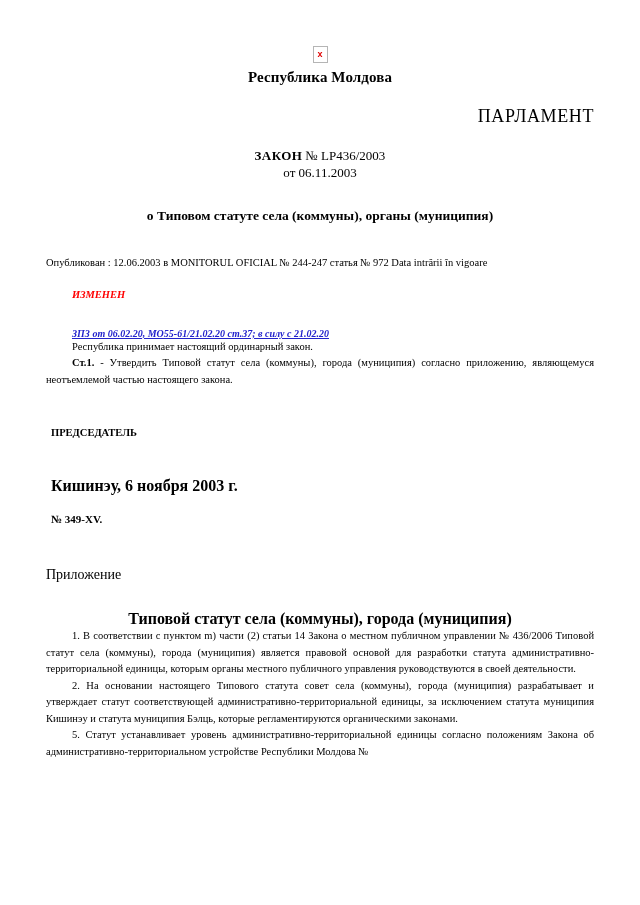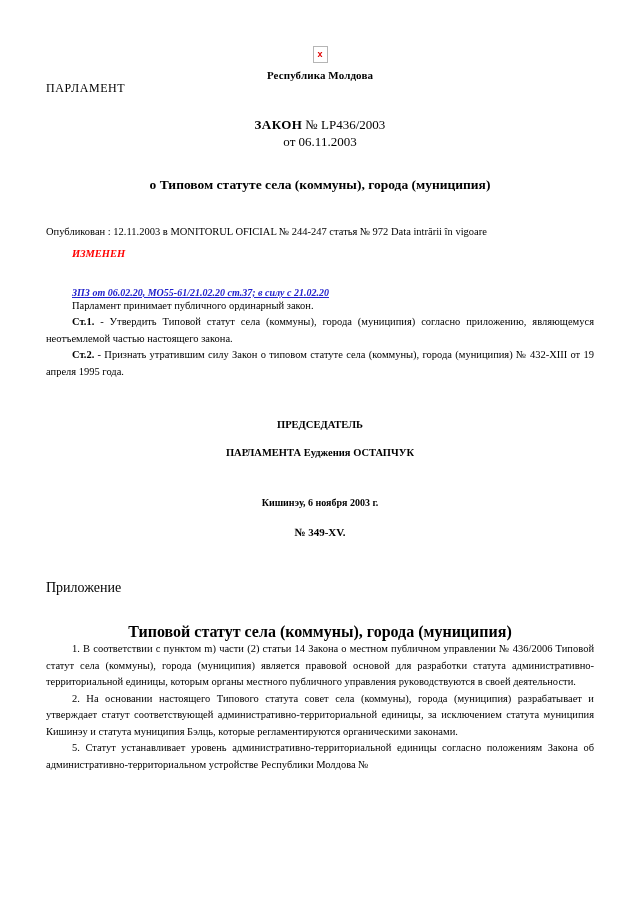--- a/index.html
+++ b/index.html
@@ -57,27 +57,28 @@
     font-family: "Liberation Sans", sans-serif;
     font-size: 9px;
     font-weight: bold;
     line-height: 1;
   }
 
   
   .republic {
     text-align: center;
     font-weight: bold;
-    font-size: 11px;
+    font-size: 15px;
     letter-spacing: 0.1px;
     margin-top: 6px;
   }
   .parliament {
-    text-align: left;
-    font-size: 12px;
+    text-align: right;
+    font-size: 18px;
+    margin-top: 20px;
     letter-spacing: 0.6px;
   }
   .law-line {
     text-align: center;
     font-size: 13px;
     margin-top: 21px;
   }
   .law-line .law-word {
     font-weight: bold;
     letter-spacing: 0.4px;
@@ -101,21 +102,21 @@
     text-align: left;
     white-space: nowrap;
   }
 
   
   .amended {
     color: #ff0000;
     font-weight: bold;
     font-style: italic;
     font-size: 10.5px;
-    margin-top: 11px;
+    margin-top: 21px;
     margin-left: 26px;
   }
   .amend-link {
     display: block;
     margin-top: 28px;
     margin-left: 26px;
     font-size: 10px;
     font-weight: bold;
     font-style: italic;
     color: #2222cc;
@@ -132,26 +133,25 @@
     margin: 0;
   }
   .gap-lg { margin-top: 30px; }
   .gap-md { margin-top: 17px; }
   .art-label { font-weight: bold; }
 
   
   .sig {
     font-size: 10.5px;
     font-weight: bold;
-    margin: 12px;
-    text-align: center;
+    margin: 5px;
   }
   .sig-1 { margin-top: 39px; }
   .sig-2 { margin-top: 17px; }
-  .sig-city { margin-top: 39px; font-size: 10px; }
+  .sig-city { margin-top: 39px; font-size: 16px; }
   .sig-num { margin-top: 18px; font-size: 11px; }
 
   
   .annex-label {
     text-align: left;
     font-size: 14px;
     margin-top: 42px;
   }
   .annex-title {
     text-align: center;
@@ -175,40 +175,36 @@
     <div class="republic">Республика Молдова</div>
 
     <div class="parliament">ПАРЛАМЕНТ</div>
 
     <div class="law-line">
       <span class="law-word">ЗАКОН</span>
       <span>№ LP436/2003</span>
     </div>
     <div class="law-date">от 06.11.2003</div>
 
-    <div class="doc-title">о Типовом статуте села (коммуны), города (муниципия)</div>
-
-    <div class="published">Опубликован : 12.11.2003 в MONITORUL OFICIAL № 244-247 статья № 972 Data intrării în vigoare</div>
+    <div class="doc-title">о Типовом статуте села (коммуны), органы (муниципия)</div>
+
+    <div class="published">Опубликован : 12.06.2003 в MONITORUL OFICIAL № 244-247 статья № 972 Data intrării în vigoare</div>
 
     <div class="amended">ИЗМЕНЕН</div>
 
     <a class="amend-link" href="#">ЗПЗ от 06.02.20, МО55-61/21.02.20 ст.37; в силу с 21.02.20</a>
 
-    <p class="body gap-lg">Парламент принимает публичного ординарный закон.</p>
+    <p class="body gap-lg">Республика принимает настоящий ординарный закон.</p>
 
     <p class="body gap-md">
       <span class="art-label">Ст.1.</span><span> - Утвердить Типовой статут села (коммуны), города (муниципия) согласно приложению, являющемуся неотъемлемой частью настоящего закона.</span>
     </p>
 
-    <p class="body gap-md">
-      <span class="art-label">Ст.2.</span><span> - Признать утратившим силу Закон о типовом статуте села (коммуны), города (муниципия) № 432-XIII от 19 апреля 1995 года.</span>
-    </p>
 
     <p class="sig sig-1">ПРЕДСЕДАТЕЛЬ</p>
-    <p class="sig sig-2">ПАРЛАМЕНТА Еуджения ОСТАПЧУК</p>
     <p class="sig sig-city">Кишинэу, 6 ноября 2003 г.</p>
     <p class="sig sig-num">№ 349-XV.</p>
 
     <div class="annex-label">Приложение</div>
 
     <div class="annex-title">Типовой статут села (коммуны), города (муниципия)</div>
 
     <p class="body gap-lg">1. В соответствии с пунктом m) части (2) статьи 14 Закона о местном публичном управлении № 436/2006 Типовой статут села (коммуны), города (муниципия) является правовой основой для разработки статута административно-территориальной единицы, которым органы местного публичного управления руководствуются в своей деятельности.</p>
     <p class="body gap-md">2. На основании настоящего Типового статута совет села (коммуны), города (муниципия) разрабатывает и утверждает статут соответствующей административно-территориальной единицы, за исключением статута муниципия Кишинэу и статута муниципия Бэлць, которые регламентируются органическими законами.</p>
     <p class="body gap-md">5. Статут устанавливает уровень административно-территориальной единицы согласно положениям Закона об административно-территориальном устройстве Республики Молдова №</p>

